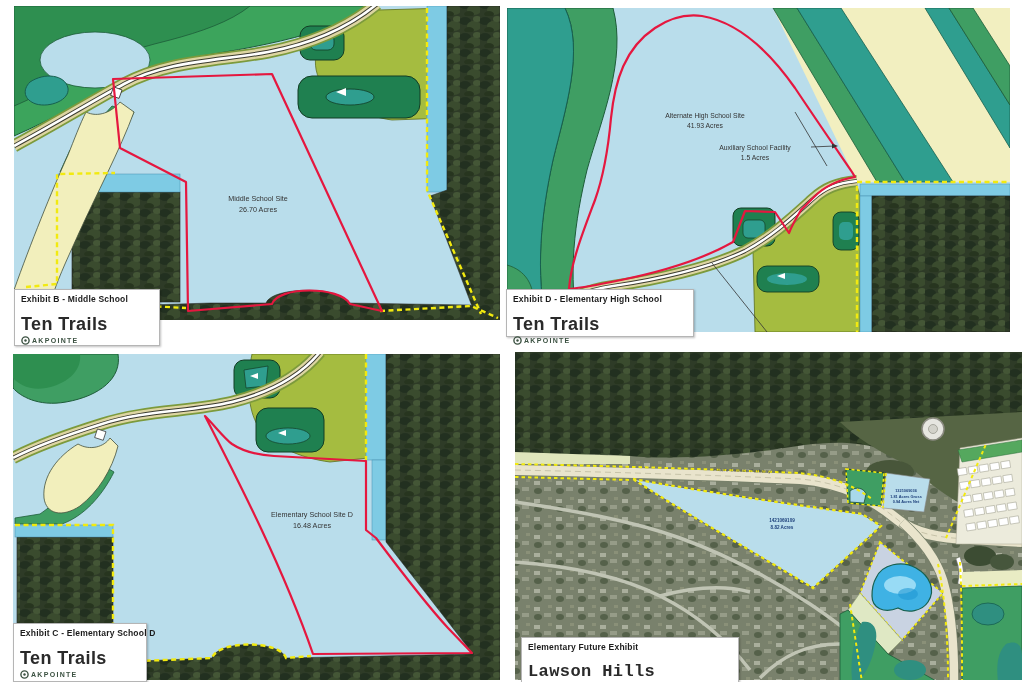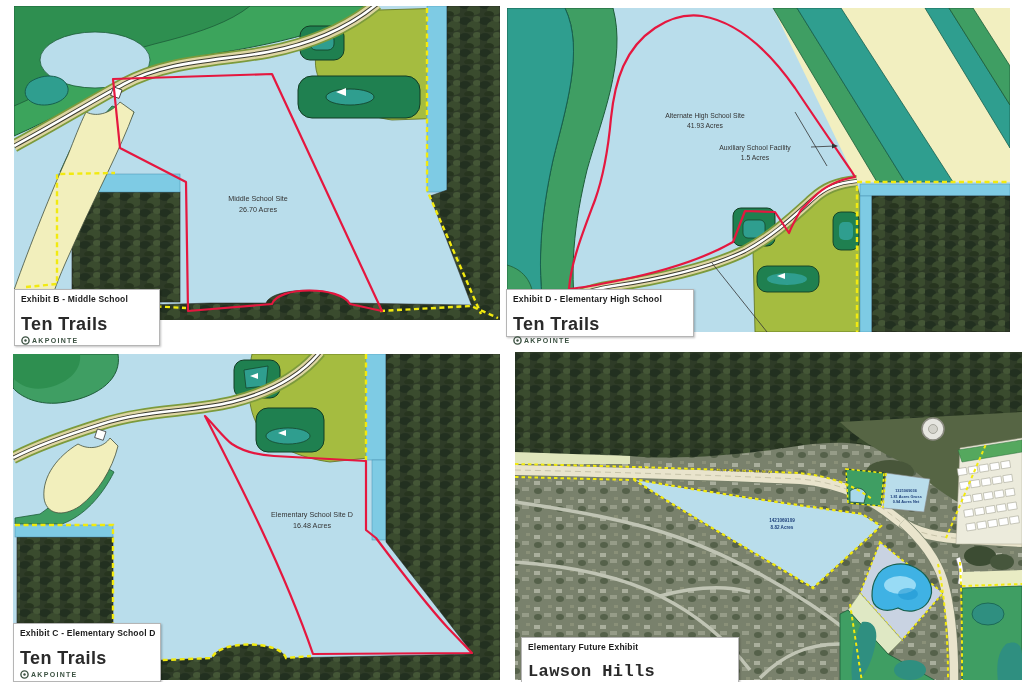--- a/index.html
+++ b/index.html
@@ -332,21 +332,21 @@
     <div class="community">Ten Trails</div>
     <div class="logo-row">
       <svg width="9" height="9">
         <circle cx="4.5" cy="4.5" r="3.6" fill="none" stroke="#3c5242" stroke-width="1.4"></circle>
         <circle cx="4.5" cy="4.5" r="1.2" fill="#3c5242"></circle>
       </svg>
       <span class="logo-text">AKPOINTE</span>
     </div>
   </div>
 
-  <div class="label-box" style="left:13px;top:623px;width:148px;height:59px">
+  <div class="label-box" style="left:13px;top:623px;width:134px;height:59px">
     <div class="exhibit">Exhibit C - Elementary School D</div>
     <div class="community">Ten Trails</div>
     <div class="logo-row">
       <svg width="9" height="9">
         <circle cx="4.5" cy="4.5" r="3.6" fill="none" stroke="#3c5242" stroke-width="1.4"></circle>
         <circle cx="4.5" cy="4.5" r="1.2" fill="#3c5242"></circle>
       </svg>
       <span class="logo-text">AKPOINTE</span>
     </div>
   </div>

